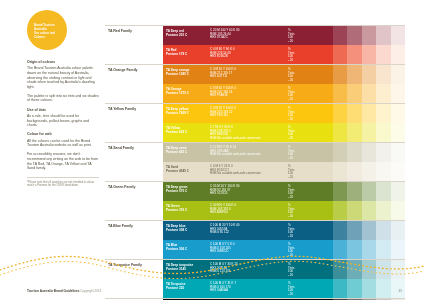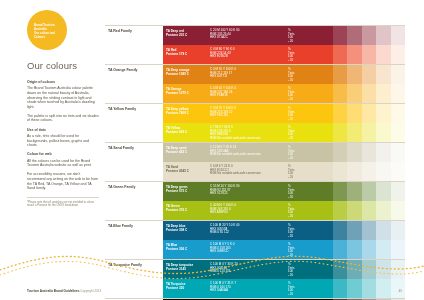--- a/index.html
+++ b/index.html
@@ -93,21 +93,20 @@
 
   <div class="logo">
     <div class="logo-text">
       <div>Brand Tourism Australia</div>
       <div>Our colour tool</div>
       <div>Colours</div>
     </div>
   </div>
 
   <div class="left">
-    <div class="title">Our colours</div>
 
     <div class="sub">Origin of colours</div>
     <div class="para">The Brand Tourism Australia colour palette draws on the natural beauty of Australia, observing the striking contrast in light and shade when touched by Australia's dazzling light.</div>
     <div class="para">The palette is split into six tints and six shades of these colours.</div>
 
     <div class="sub">Use of tints</div>
     <div class="para">As a rule, tints should be used for backgrounds, pullout boxes, graphs and charts.</div>
 
     <div class="sub">Colour for web</div>
     <div class="para">All the colours can be used for the Brand Tourism Australia website as well as print.</div>

